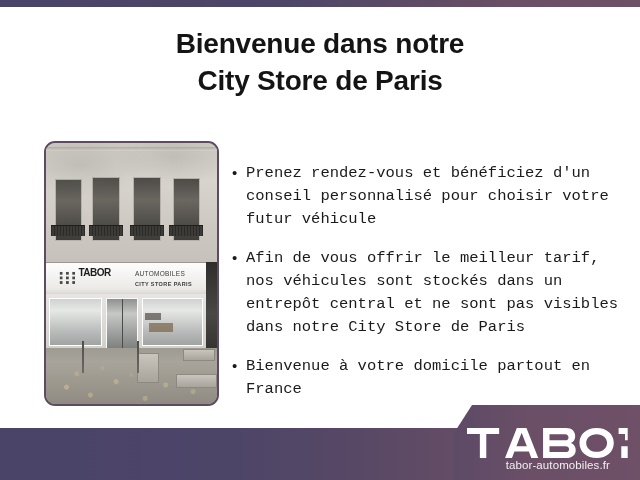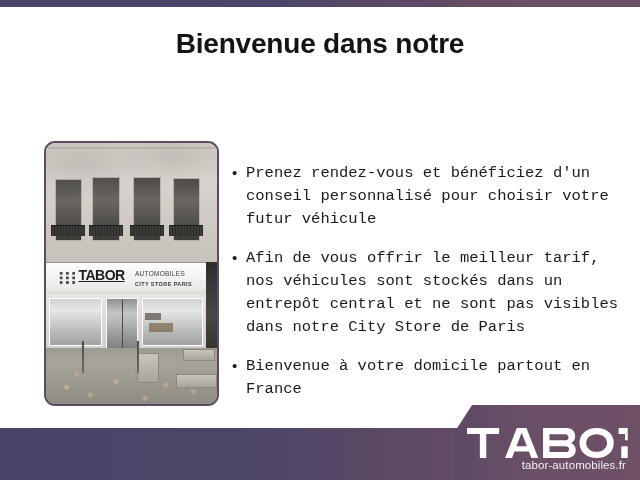--- a/index.html
+++ b/index.html
@@ -122,26 +122,25 @@
     height: 42%;
     background-image:
       radial-gradient(circle, #2b2b2b 45%, transparent 46%);
     background-size: 33% 33%;
     opacity: 0.85;
   }
   .sign-tabor {
     position: absolute;
     left: 19%;
     top: 16%;
-    font-size: 14px;
+    font-size: 10px;
     font-weight: bold;
     color: #1c1c1c;
     letter-spacing: -0.5px;
     line-height: 1;
-    text-decoration: underline;
   }
   .sign-auto {
     position: absolute;
     left: 52%;
     top: 24%;
     font-size: 6.5px;
     color: #3a3a3a;
     letter-spacing: 0.3px;
     line-height: 1;
   }
@@ -303,32 +302,33 @@
   .logo-mark {
     display: block;
     height: 30px;
   }
   .logo-tagline {
     display: block;
     color: #f2eef2;
     font-size: 11.5px;
     letter-spacing: 0.1px;
     margin-top: 1px;
-    margin-right: 2px;
+    margin-right: 18px;
   }
 </style>
 </head>
 <body>
 
 <div class="top-bar"></div>
 
 <div class="slide">
 
   <div class="title-block">
     <span class="title-line">Bienvenue dans notre</span>
+    <span class="title-line">City Store de Paris</span>
   </div>
 
   <div class="photo-frame">
     <div class="photo">
 
       <div class="facade">
         <div class="cornice"></div>
 
         <div class="window" style="left:5%;  top:30%; width:16%; height:52%;"></div>
         <div class="window" style="left:27%; top:28%; width:16%; height:54%;"></div>

